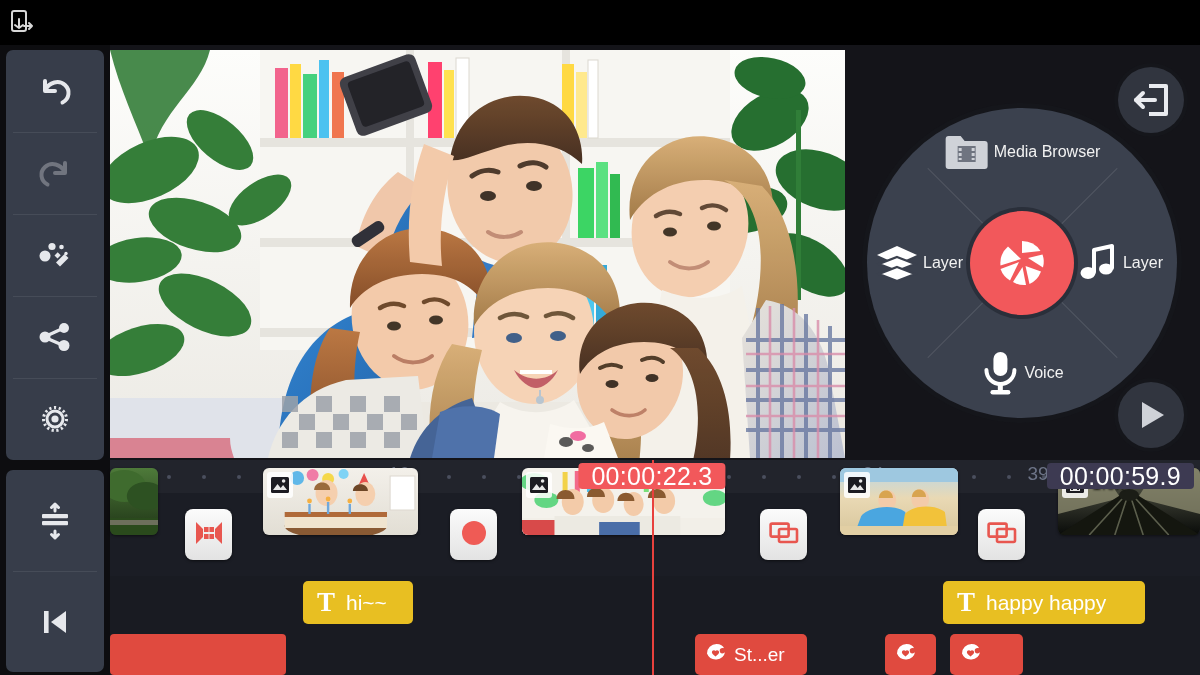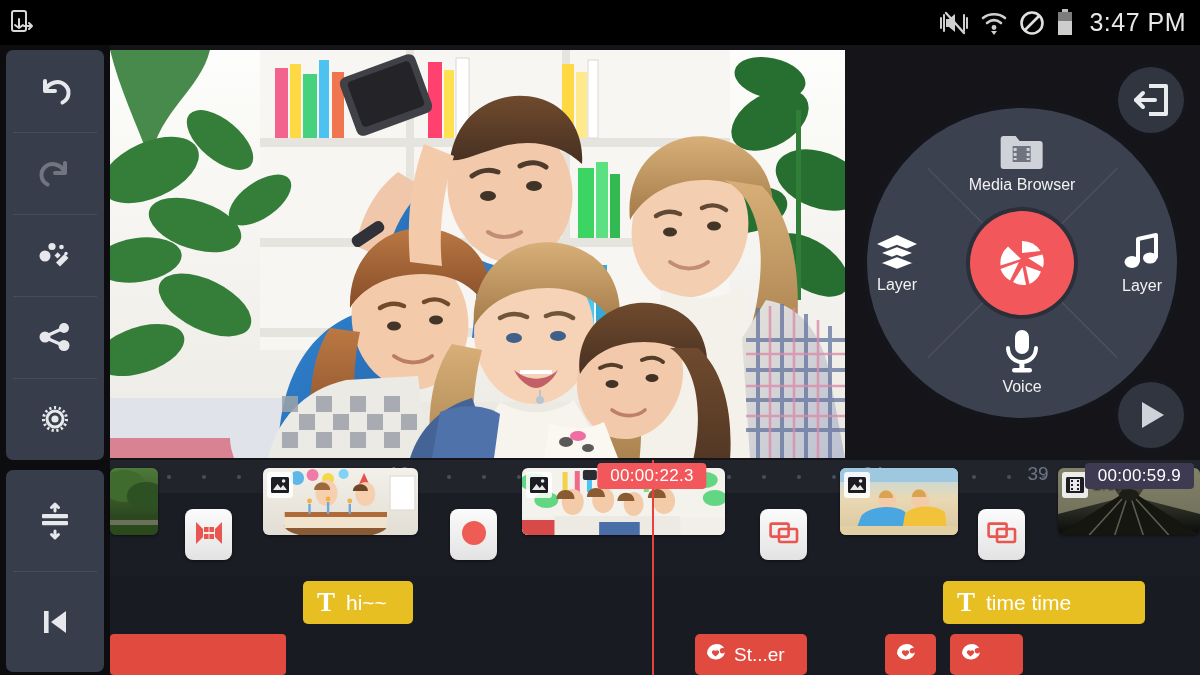--- a/index.html
+++ b/index.html
@@ -66,21 +66,21 @@
   }
   .spoke { position:absolute; left:50%; top:50%; width:1px; height:134px;
     background:rgba(255,255,255,0.13); transform-origin:top center; }
   .wheel-center {
     position:absolute; left:50%; top:50%; width:104px; height:104px;
     margin:-52px 0 0 -52px; border-radius:50%;
     background:#f2585b; display:flex; align-items:center; justify-content:center;
     cursor:pointer; box-shadow:0 0 0 4px #2a2f3a;
   }
   .wheel-item {
-    position:absolute; display:flex; flex-direction:column;
+    position:absolute; display:flex; flex-direction:row;
     align-items:center; gap:4px; cursor:pointer; color:#fff;
   }
   .wheel-item .lbl { font-size:16px; color:#f2f2f2; white-space:nowrap; }
   .wi-top   { left:50%; top:24px;  transform:translateX(-50%); }
   .wi-left  { left:8px; top:50%;  transform:translateY(-50%); }
   .wi-right { right:14px; top:50%; transform:translateY(-50%); }
   .wi-bot   { left:50%; bottom:22px; transform:translateX(-50%);text-align:right; }
 
   .round-btn {
     position:absolute; border-radius:50%; background:#31353f;
@@ -161,61 +161,38 @@
     position:absolute; top:4px; height:41px; border-radius:4px;
     background:#e04a3f; cursor:pointer;
   }
   .playhead {
     position:absolute; top:0; width:2px; height:215px;
     background:#e8413d; z-index:40;
   }
   .badge {
     position:absolute; top:3px; height:26px; border-radius:4px;
     display:flex; align-items:center; justify-content:center;
-    padding:0 13px; color:#fff; font-size:17px; white-space:nowrap;
+    padding:0 13px; color:#fff; font-size:25px; white-space:nowrap;
     z-index:45; letter-spacing:0.3px;
   }
   .badge.cur { background:#f2585b; transform:translateX(-50%); }
   .badge.total { background:#3d3a52; right:6px; }
 </style>
 </head>
 <body>
 
 <div class="app">
 
   <div class="statusbar">
     <div class="sb-left">
       <svg class="sb-ico" width="26" height="28" viewBox="0 0 26 28">
         <rect x="2" y="2" width="14" height="20" rx="2" fill="none" stroke="#d8d8d8" stroke-width="2"></rect>
         <path d="M9 10v9M9 19l4-3M9 19l-4-3" stroke="#d8d8d8" stroke-width="2" fill="none" stroke-linecap="round"></path>
         <path d="M14 17h8l-3-3m3 3l-3 3" stroke="#d8d8d8" stroke-width="2" fill="none" stroke-linecap="round" stroke-linejoin="round"></path>
       </svg>
-    </div>
-    <div class="sb-right">
-      <svg class="sb-ico" width="30" height="26" viewBox="0 0 30 26">
-        <path d="M2 8v10M5 5v16M25 5v16M28 8v10" stroke="#cfcfcf" stroke-width="2" stroke-linecap="round"></path>
-        <path d="M10 9L16 4v18l-6-5H7V9z" fill="#cfcfcf"></path>
-        <path d="M7 3l18 20" stroke="#cfcfcf" stroke-width="2.4" stroke-linecap="round"></path>
-      </svg>
-      <svg class="sb-ico" width="26" height="26" viewBox="0 0 26 26">
-        <path d="M2 8c6-5 16-5 22 0" stroke="#cfcfcf" stroke-width="2.6" fill="none" stroke-linecap="round"></path>
-        <path d="M6 13c4.5-3.6 9.5-3.6 14 0" stroke="#cfcfcf" stroke-width="2.6" fill="none" stroke-linecap="round"></path>
-        <circle cx="13" cy="17.5" r="2.4" fill="#cfcfcf"></circle>
-        <path d="M10 21l3 4 3-4" fill="#cfcfcf"></path>
-      </svg>
-      <svg class="sb-ico" width="26" height="26" viewBox="0 0 26 26">
-        <circle cx="13" cy="13" r="10.5" fill="none" stroke="#e0e0e0" stroke-width="2.6"></circle>
-        <path d="M6 20L20 6" stroke="#e0e0e0" stroke-width="2.6" stroke-linecap="round"></path>
-      </svg>
-      <svg class="sb-ico" width="16" height="27" viewBox="0 0 16 27">
-        <rect x="5" y="0" width="6" height="3" fill="#bdbdbd"></rect>
-        <rect x="1" y="3" width="14" height="23" fill="#7c7c7c"></rect>
-        <rect x="1" y="12" width="14" height="14" fill="#cdcdcd"></rect>
-      </svg>
-      <div class="sb-time">3:47 PM</div>
     </div>
   </div>
 
   <div class="rail">
     <div class="rail-group top" style="margin-top:5px;">
       <div class="rail-btn">
         <svg width="46" height="46" viewBox="0 0 46 46">
           <path d="M13 13v10h10" fill="none" stroke="#e6e8ec" stroke-width="4" stroke-linecap="round" stroke-linejoin="round"></path>
           <path d="M13.5 22C17 14 27 11.5 33 17c5.5 5 4.5 14-2.5 17.5" fill="none" stroke="#e6e8ec" stroke-width="4" stroke-linecap="round"></path>
         </svg>
@@ -739,21 +716,21 @@
       <rect x="1.6" y="3.6" width="18" height="13" rx="1.5" fill="none" stroke="#e8564f" stroke-width="2.6"></rect>
       <rect x="10" y="9" width="18" height="13" rx="1.5" fill="none" stroke="#e8564f" stroke-width="2.6"></rect>
             </svg></span>
         </div>
         <div class="textclip" style="left: 193px; width: 110px; top: 121px;">
           <span class="t-glyph">T</span>
           <span class="t-label">hi~~</span>
         </div>
         <div class="textclip" style="left: 833px; width: 202px; top: 121px;">
           <span class="t-glyph">T</span>
-          <span class="t-label">time time</span>
+          <span class="t-label">happy happy</span>
         </div>
         <div class="stickerclip" style="left: 585px; width: 112px; top: 174px;">
           <span><svg width="23" height="23" viewBox="0 0 23 23">
   <path d="M3 12.5A9.5 9.5 0 0112.5 3c4 0 6.5 2 7.6 4.2-2.8-.6-4.4.4-4.4 2.6 0 1.6 1 2.6 2.6 2.6 1.4 0 2.3-.6 2.8-1.4A9.5 9.5 0 013 12.5z" fill="#fff"></path>
   <path d="M11.5 15.4c-2.2-1.6-3.6-2.7-3.6-4.2 0-1.1.9-2 2-2 .7 0 1.3.3 1.6.8.3-.5.9-.8 1.6-.8 1.1 0 2 .9 2 2 0 1.5-1.4 2.6-3.6 4.2z" fill="#e04a3f"></path>
             </svg></span>
           <span class="s-label">St...er</span>
         </div>
         <div class="stickerclip" style="left: 775px; width: 51px; top: 174px;">
           <span><svg width="23" height="23" viewBox="0 0 23 23">

